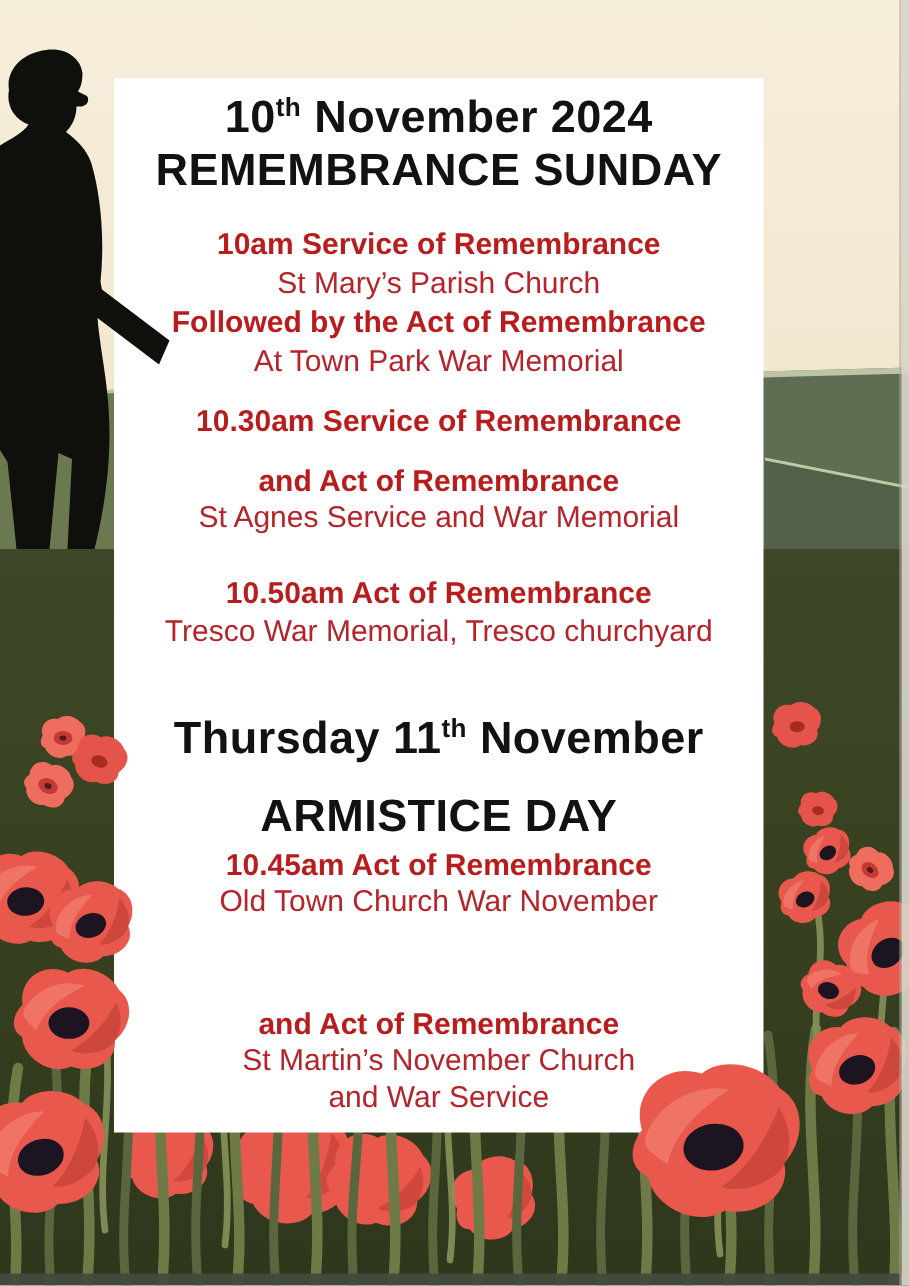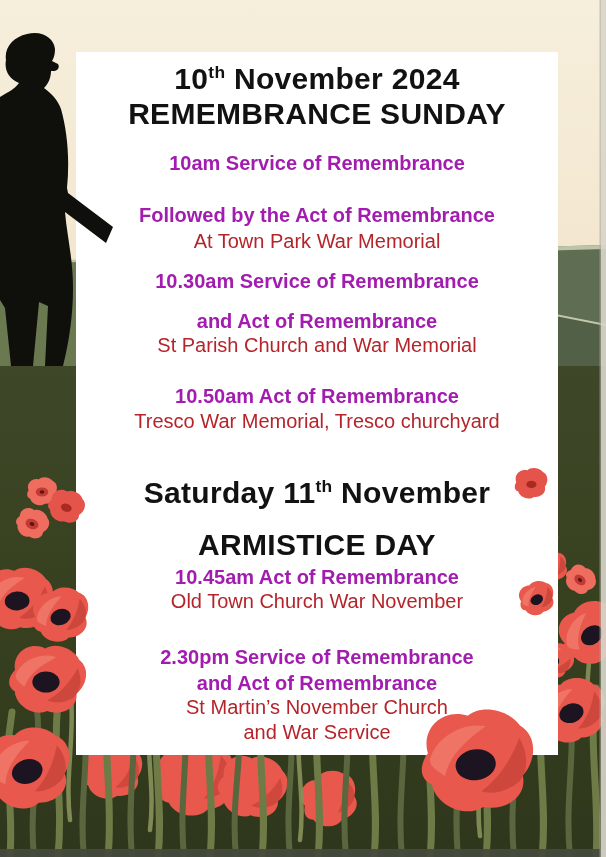--- a/index.html
+++ b/index.html
@@ -6,26 +6,26 @@
   body{font-family:"Liberation Sans", sans-serif; background:#888;}
   .poster{
     position:relative; width:606px; height:857px; overflow:hidden;
     background:#f5eeda; margin:0 auto;
   }
   .poster svg{position:absolute; left:0; top:0; display:block;}
   .bg-art{z-index:0;}
   .fg-art{z-index:2; pointer-events:none;}
   .card{
     position:absolute; z-index:1;
-    left:76px; top:52px; width:482px; height:703px;
+    left:76px; top:52px; width:433px; height:703px;
     background:#ffffff;
   }
   .ln{position:absolute; left:0; width:100%; text-align:center; white-space:nowrap;}
   .title{font-size:30px; line-height:34px; font-weight:700; color:#121212; letter-spacing:0.3px;}
-  .bold{font-size:20px; line-height:26px; font-weight:700; color:#a21caf;}
+  .bold{font-size:20px; line-height:26px; font-weight:700; color:#b91c1c;}
   .red{font-size:20px; line-height:26px; font-weight:400; color:#b5242a;}
   sup.ord{font-size:0.58em; vertical-align:super; line-height:0;}
 </style>
 </head>
 <body>
 
 <div class="poster">
 
   <svg class="bg-art" width="606" height="857" viewBox="0 0 606 857" aria-hidden="true">
     <defs>
@@ -140,37 +140,37 @@
     <rect x="599.5" y="0" width="1.5" height="857" fill="#a9a79b" opacity="0.6"></rect>
     <rect x="601" y="0" width="5" height="857" fill="#d8d5c9" opacity="0.92"></rect>
   </svg>
 
   <div class="card">
 
     <div class="ln title" style="top:10px"><span>10</span><sup class="ord">th</sup><span> November 2024</span></div>
     <div class="ln title" style="top:45px">REMEMBRANCE SUNDAY</div>
 
     <div class="ln bold" style="top:98px">10am Service of Remembrance</div>
+    <div class="ln red" style="top:124px">St Mary’s Parish Church</div>
     <div class="ln red" style="top:176px">At Town Park War Memorial</div>
     <div class="ln bold" style="top:150px">Followed by the Act of Remembrance</div>
 
     <div class="ln bold" style="top:216px">10.30am Service of Remembrance</div>
     <div class="ln bold" style="top:256px">and Act of Remembrance</div>
-    <div class="ln red" style="top:280px">St Parish Church and War Memorial</div>
+    <div class="ln red" style="top:280px">St Agnes Service and War Memorial</div>
 
     <div class="ln bold" style="top:331px">10.50am Act of Remembrance</div>
     <div class="ln red" style="top:356px">Tresco War Memorial, Tresco churchyard</div>
 
-    <div class="ln title" style="top:424px"><span>Saturday 11</span><sup class="ord">th</sup><span> November</span></div>
+    <div class="ln title" style="top:424px"><span>Thursday 11</span><sup class="ord">th</sup><span> November</span></div>
     <div class="ln title" style="top:476px">ARMISTICE DAY</div>
 
     <div class="ln bold" style="top:512px">10.45am Act of Remembrance</div>
     <div class="ln red" style="top:536px">Old Town Church War November</div>
 
-    <div class="ln bold" style="top:592px">2.30pm Service of Remembrance</div>
     <div class="ln bold" style="top:618px">and Act of Remembrance</div>
     <div class="ln red" style="top:642px">St Martin’s November Church</div>
     <div class="ln red" style="top:667px">and War Service</div>
   </div>
 
   <svg class="fg-art" width="606" height="857" viewBox="0 0 606 857" aria-hidden="true">
 
     <path fill="#0f0f0c" d="M0,97
          C8,92 15,89 19,83
          C9,79 4,70 6,60

